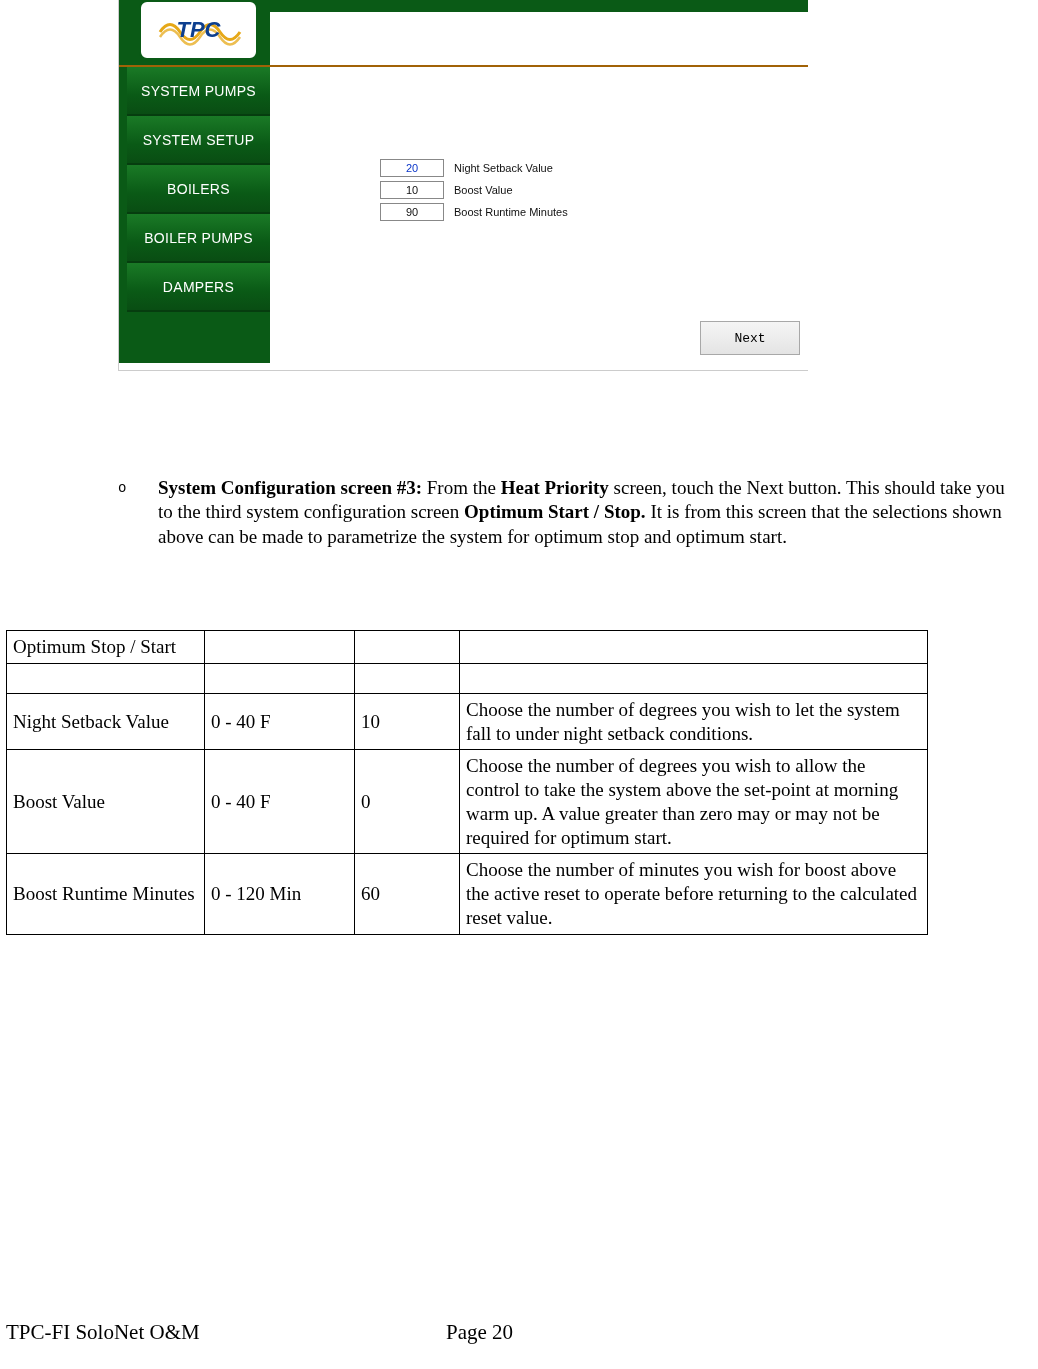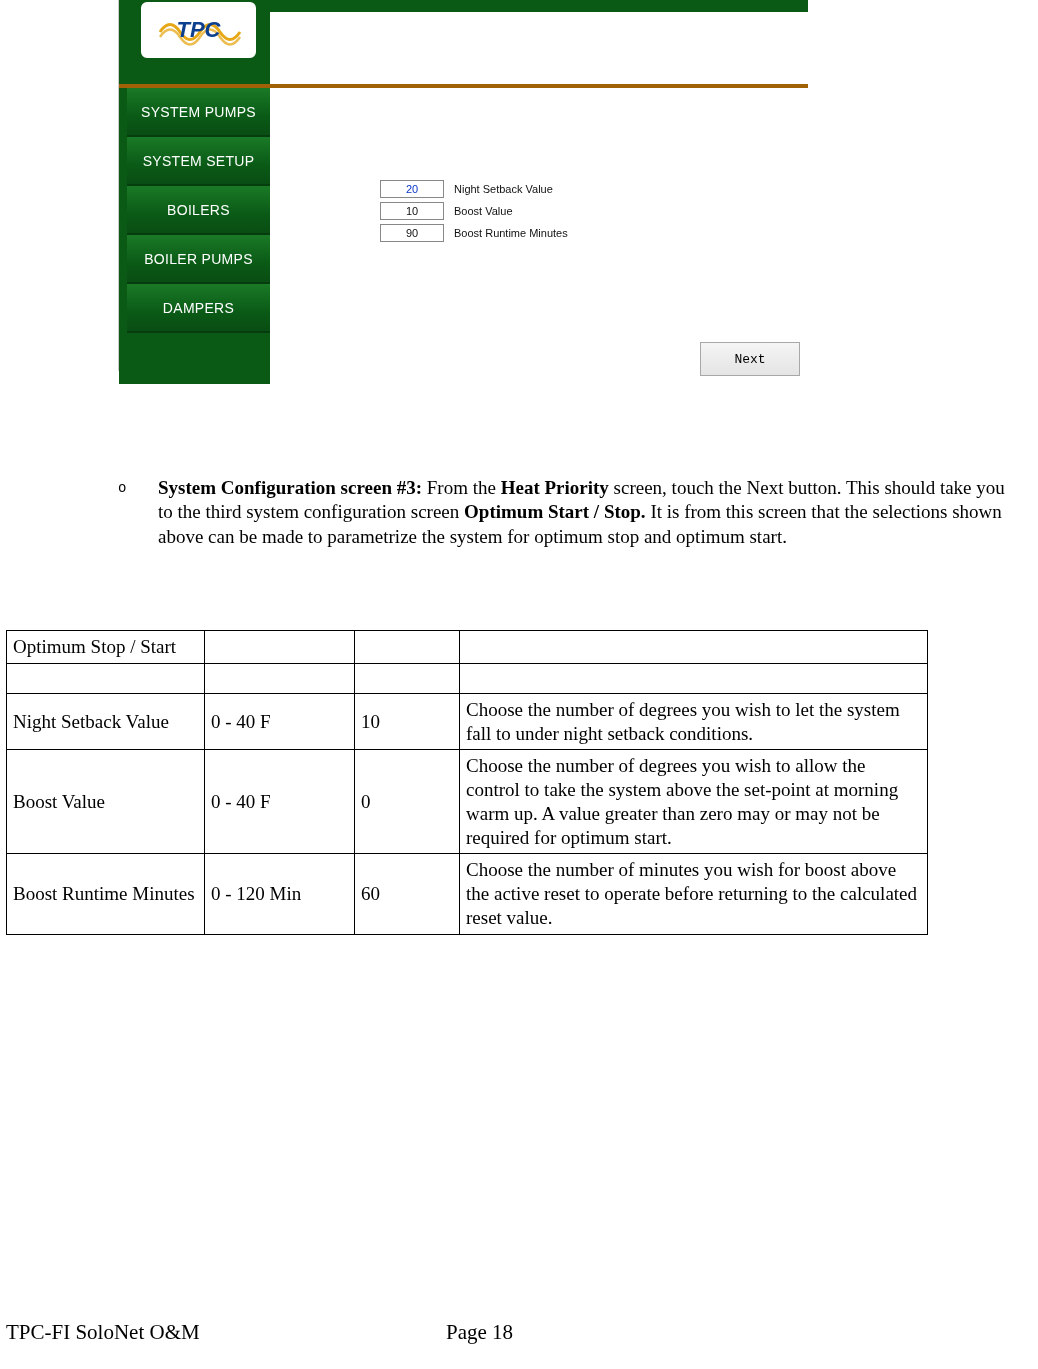--- a/index.html
+++ b/index.html
@@ -24,22 +24,22 @@
     left: 118px;
     top: 0;
     width: 690px;
     height: 371px;
     border-left: 1px solid #ccc;
     border-bottom: 1px solid #ccc;
     background: #fff;
   }
   .ui-header {
     display: flex;
-    height: 88px;
-    border-bottom: 4px solid #a16207;
+    height: 67px;
+    border-bottom: 2px solid #a16207;
   }
   .ui-header-left {
     width: 151px;
     background: #0a5a16;
     position: relative;
   }
   .ui-logo-box {
     position: absolute;
     left: 20px;
     top: 0;
@@ -305,16 +305,16 @@
       <td class="c1">Boost Runtime Minutes</td>
       <td class="c2">0 - 120 Min</td>
       <td class="c3">60</td>
       <td>Choose the number of minutes you wish for boost above the active reset to operate before returning to the calculated reset value.</td>
     </tr>
   </tbody>
     </table>
 
   <div class="footer">
     <span class="fl">TPC-FI SoloNet O&amp;M</span>
-    <span>Page 18</span>
+    <span>Page 20</span>
   </div>
 
 </div>
 
 </body></html>

